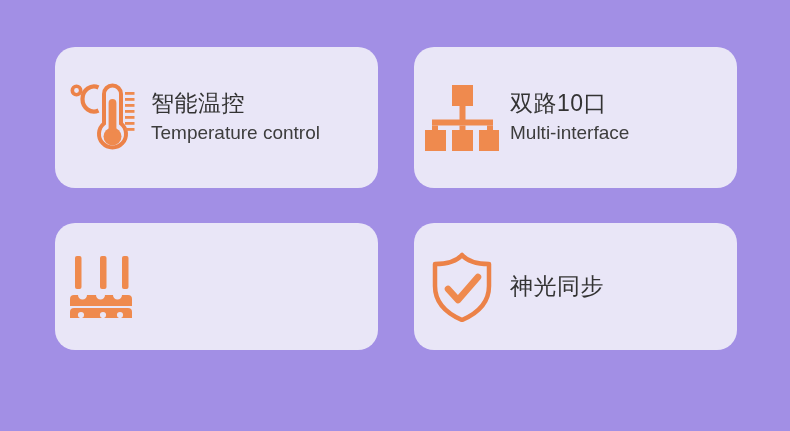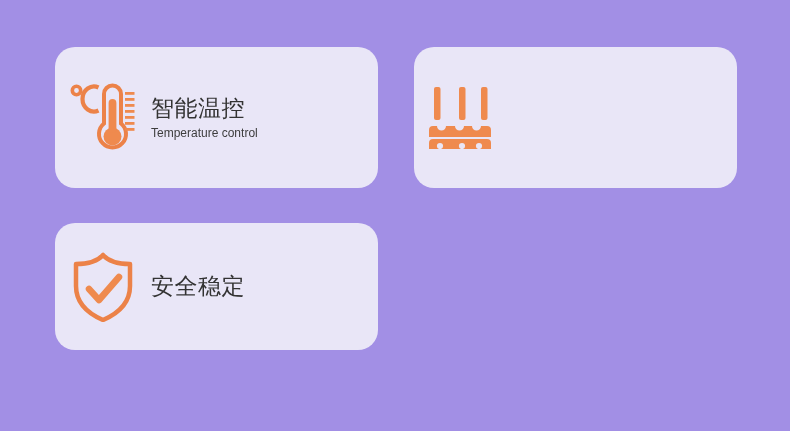--- a/index.html
+++ b/index.html
@@ -49,21 +49,21 @@
     justify-content: center;
   }
   .title-cn {
     font-size: 23px;
     color: #333333;
     line-height: 1.35;
     letter-spacing: 0.5px;
     white-space: nowrap;
   }
   .title-en {
-    font-size: 12px;
+    font-size: 19px;
     color: #3d3d3d;
     line-height: 1.5;
     white-space: nowrap;
   }
 </style>
 </head>
 <body>
 
 <div id="feature-grid">
 
@@ -89,20 +89,44 @@
         <rect x="55" y="41" width="9.5" height="2.8" fill="#ef8a4e"></rect>
         <rect x="55" y="47" width="9.5" height="2.8" fill="#ef8a4e"></rect>
       </svg>
     </div>
     <div class="card-text">
       <div class="title-cn">智能温控</div>
       <div class="title-en">Temperature control</div>
     </div>
   </div>
 
+  <div class="feature-card">
+    <div class="card-icon">
+      <svg width="74" height="70" viewBox="0 0 74 70" xmlns="http://www.w3.org/2000/svg">
+
+        <rect x="27" y="2" width="21" height="21" fill="#ef8a4e"></rect>
+
+        <rect x="34.5" y="23" width="6" height="17" fill="#ef8a4e"></rect>
+
+        <rect x="7" y="36.5" width="61" height="6" fill="#ef8a4e"></rect>
+
+        <rect x="7" y="42.5" width="6" height="15" fill="#ef8a4e"></rect>
+        <rect x="34.5" y="42.5" width="6" height="15" fill="#ef8a4e"></rect>
+        <rect x="62" y="42.5" width="6" height="15" fill="#ef8a4e"></rect>
+
+        <rect x="0" y="47" width="21" height="21" fill="#ef8a4e"></rect>
+        <rect x="27" y="47" width="21" height="21" fill="#ef8a4e"></rect>
+        <rect x="54" y="47" width="21" height="21" fill="#ef8a4e"></rect>
+      </svg>
+    </div>
+    <div class="card-text">
+      <div class="title-cn">双路10口</div>
+      <div class="title-en">Multi-interface</div>
+    </div>
+  </div>
 
   <div class="feature-card">
     <div class="card-icon">
       <svg width="66" height="62" viewBox="0 0 66 62" xmlns="http://www.w3.org/2000/svg">
 
         <rect x="5" y="0" width="6.5" height="33" rx="2" fill="#ef8a4e"></rect>
         <rect x="30" y="0" width="6.5" height="33" rx="2" fill="#ef8a4e"></rect>
         <rect x="52" y="0" width="6.5" height="33" rx="2" fill="#ef8a4e"></rect>
 
         <path d="M0 43 a4 4 0 0 1 4 -4 h4 a4.5 4.5 0 0 0 9 0 h9 a4.5 4.5 0 0 0 9 0 h8 a4.5 4.5 0 0 0 9 0 h6 a4 4 0 0 1 4 4 v7 a0 0 0 0 1 0 0 h-62 z" fill="#ef8a4e"></path>
@@ -118,17 +142,17 @@
   <div class="feature-card">
     <div class="card-icon">
       <svg width="62" height="70" viewBox="0 0 62 70" xmlns="http://www.w3.org/2000/svg">
 
         <path d="M31 3 C25 10 14 12 4 12 v22 c0 18 13 28 27 34 c14 -6 27 -16 27 -34 v-22 c-10 0 -21 -2 -27 -9 z" fill="none" stroke="#ec8248" stroke-width="4.5" stroke-linejoin="round"></path>
 
         <path d="M17 37 l10 11 l20 -23" fill="none" stroke="#ef8a4e" stroke-width="6.5" stroke-linecap="round" stroke-linejoin="round"></path>
       </svg>
     </div>
     <div class="card-text">
-      <div class="title-cn">安全稳定</div>
+      <div class="title-cn">神光同步</div>
     </div>
   </div>
 
 </div>
 
 </body></html>

